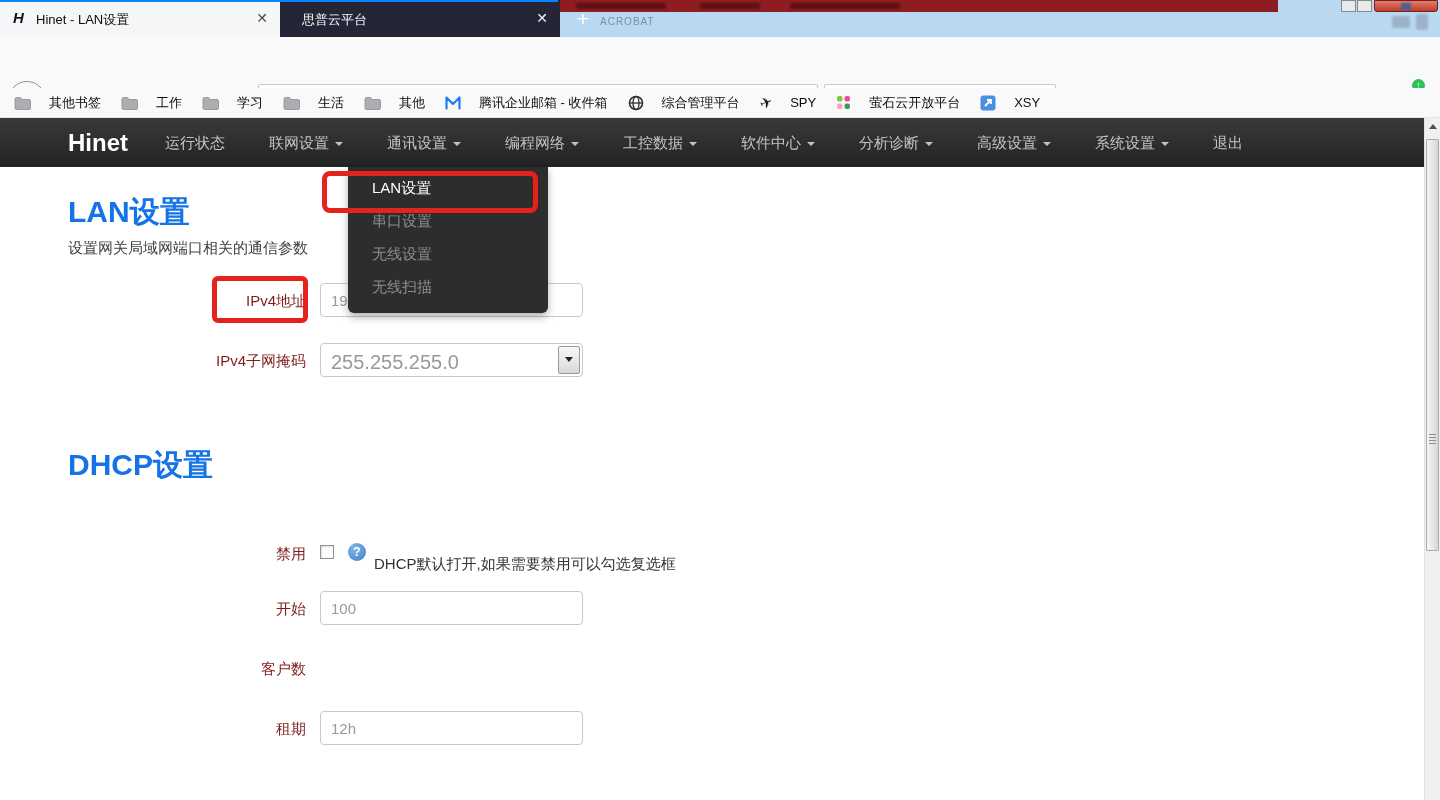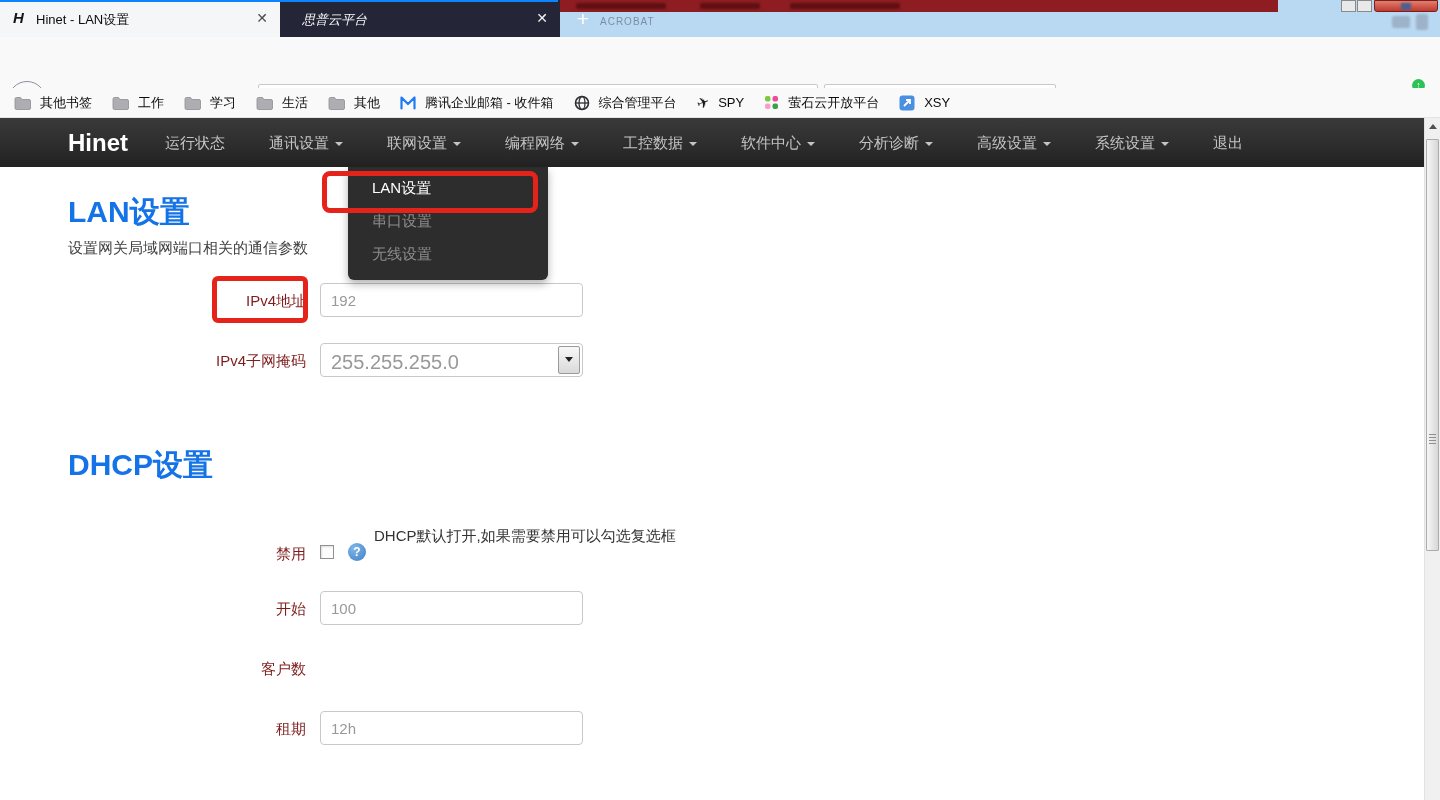--- a/index.html
+++ b/index.html
@@ -18,21 +18,21 @@
   .winbtn.red .x { position:absolute; left:26px; top:2px; width:10px; height:7px; background:#4b5f93; filter:blur(1px); }
 
   
   .accent-line { position:absolute; left:0; top:0; width:558px; height:2px; background:#0a84ff; z-index:5; }
   .tab { position:absolute; top:0; height:37px; width:280px; font-size:13px; }
   .tab .title { position:absolute; left:36px; top:11px; width:200px; white-space:nowrap; overflow:hidden; }
   .tab .close { position:absolute; right:12px; top:9px; font-size:14px; line-height:18px; }
   .tab.active { left:0; background:#f5f6f7; color:#0c0c0d; }
   .tab.active .close { color:#4a4a4f; }
   .tab.inactive { left:280px; background:#252538; color:#f9f9fa; }
-  .tab.inactive .title { left:22px;font-style:italic; }
+  .tab.inactive .title { left:22px; }
   .tab.inactive .close { color:#f0f0f4; }
   .favicon { position:absolute; left:13px; top:9px; width:18px; height:18px; font-style:italic; font-weight:bold; font-size:15px; color:#15151a; }
   .newtab-btn { position:absolute; left:570px; top:6px; width:26px; height:26px; color:#fff; font-size:21px; line-height:26px; text-align:center; font-weight:300; }
 
   
   .toolbar { position:absolute; left:0; top:37px; width:1440px; height:51px; background:#f9f9fa; }
   .tb-icon { position:absolute; top:46px; width:34px; height:34px; display:flex; align-items:center; justify-content:center; color:#4a4a4f; font-size:18px; }
   .back-circle { position:absolute; left:8px; top:44px; width:38px; height:38px; border:1px solid #8f8f9d; border-radius:50%; background:#f9f9fa; display:flex; align-items:center; justify-content:center; font-size:20px; color:#39393d; }
   .urlbar { position:absolute; left:258px; top:47px; width:560px; height:33px; background:#fff; border:1px solid #c7c7cd; border-radius:2px; }
   .urlbar .sep { position:absolute; top:6px; width:1px; height:21px; background:#d7d7db; }
@@ -40,21 +40,21 @@
   .url-domain { color:#0c0c0d; }
   .url-path { color:#8a8a91; -webkit-mask-image:linear-gradient(to right,#000 75%,transparent 98%); mask-image:linear-gradient(to right,#000 75%,transparent 98%); }
   .searchbox { position:absolute; left:824px; top:47px; width:232px; height:33px; background:#fff; border:1px solid #c7c7cd; border-radius:2px; }
   .searchbox input { position:absolute; left:34px; top:3px; width:190px; height:25px; border:none; outline:none; font-size:15px; color:#3a3a3a; background:transparent; font-family:inherit; }
   .searchbox input::placeholder { color:#8a8a91; }
   .vsep { position:absolute; top:53px; width:1px; height:22px; background:#d0d0d5; }
   .badge-green { position:absolute; left:1412px; top:42px; width:13px; height:13px; border-radius:50%; background:#2dc257; color:#fff; font-size:9px; line-height:13px; text-align:center; font-weight:bold; }
 
   
   .bmbar { position:absolute; left:0; top:88px; width:1440px; height:30px; background:#f9f9fa; border-bottom:1px solid #e3e3e6; display:flex; align-items:center; padding-left:14px; gap:20px; }
-  .bm { display:flex; align-items:center; gap:9px; font-size:13px; color:#0c0c0d; white-space:nowrap; }
+  .bm { display:flex; align-items:center; gap:18px; font-size:13px; color:#0c0c0d; white-space:nowrap; }
 
   
   .site-nav { position:absolute; left:0; top:118px; width:1424px; height:49px; background:linear-gradient(#3a3a3a,#222); }
   .brand { position:absolute; left:68px; top:0; height:49px; line-height:49px; color:#fff; font-size:24px; font-weight:bold; }
   .nav-items { position:absolute; left:143px; top:0; height:49px; display:flex; }
   .nav-item { padding:0 22px; line-height:49px; font-size:15px; color:#c4c4c4; white-space:nowrap; }
   .caret { display:inline-block; width:0; height:0; border-left:4px solid transparent; border-right:4px solid transparent; border-top:4px solid #c4c4c4; margin-left:6px; vertical-align:middle; }
 
   
   .dropdown { position:absolute; left:348px; top:167px; width:200px; background:#2d2d2d; border-radius:0 0 6px 6px; padding:4px 0 10px 0; z-index:20; box-shadow:0 4px 8px rgba(0,0,0,.3); }
@@ -300,51 +300,52 @@
     <div class="combo" style="top:176px;">
       <span class="val">255.255.255.0</span>
       <span class="btn"><span class="arr"></span></span>
     </div>
 
     <div class="h1-blue" style="top:278px;">DHCP设置</div>
 
     <div class="flabel" style="top:378px;">禁用</div>
     <div class="cb" style="top:378px;"></div>
     <div class="help-icon" style="top:376px;">?</div>
-    <div class="hint" style="top:360px;">DHCP默认打开,如果需要禁用可以勾选复选框</div>
+    <div class="hint" style="top:388px;">DHCP默认打开,如果需要禁用可以勾选复选框</div>
 
     <div class="flabel" style="top:433px;">开始</div>
     <input class="finput" style="top: 424px;" type="text" value="100">
 
     <div class="flabel" style="top:493px;">客户数</div>
 
     <div class="flabel" style="top:553px;">租期</div>
     <input class="finput" style="top: 544px;" type="text" value="12h">
   </div>
 
   <div class="site-nav">
     <div class="brand">Hinet</div>
     <div class="nav-items">
       <div class="nav-item"><span>运行状态</span></div>
+      <div class="nav-item"><span>联网设置</span><span class="caret"></span></div>
       <div class="nav-item"><span>通讯设置</span><span class="caret"></span></div>
-      <div class="nav-item"><span>联网设置</span><span class="caret"></span></div>
       <div class="nav-item"><span>编程网络</span><span class="caret"></span></div>
       <div class="nav-item"><span>工控数据</span><span class="caret"></span></div>
       <div class="nav-item"><span>软件中心</span><span class="caret"></span></div>
       <div class="nav-item"><span>分析诊断</span><span class="caret"></span></div>
       <div class="nav-item"><span>高级设置</span><span class="caret"></span></div>
       <div class="nav-item"><span>系统设置</span><span class="caret"></span></div>
       <div class="nav-item"><span>退出</span></div>
     </div>
   </div>
 
   <div class="dropdown">
     <div class="dd-item hl">LAN设置</div>
     <div class="dd-item">串口设置</div>
     <div class="dd-item">无线设置</div>
+    <div class="dd-item">无线扫描</div>
   </div>
 
   <div class="anno" style="left:322px;top:171px;width:216px;height:42px;"></div>
   <div class="anno" style="left:212px;top:276px;width:96px;height:47px;border-radius:6px;"></div>
 
   <div class="scrollbar">
     <div class="sb-up">
         <div class="tri"></div>
       </div>
     <div class="sb-thumb">

